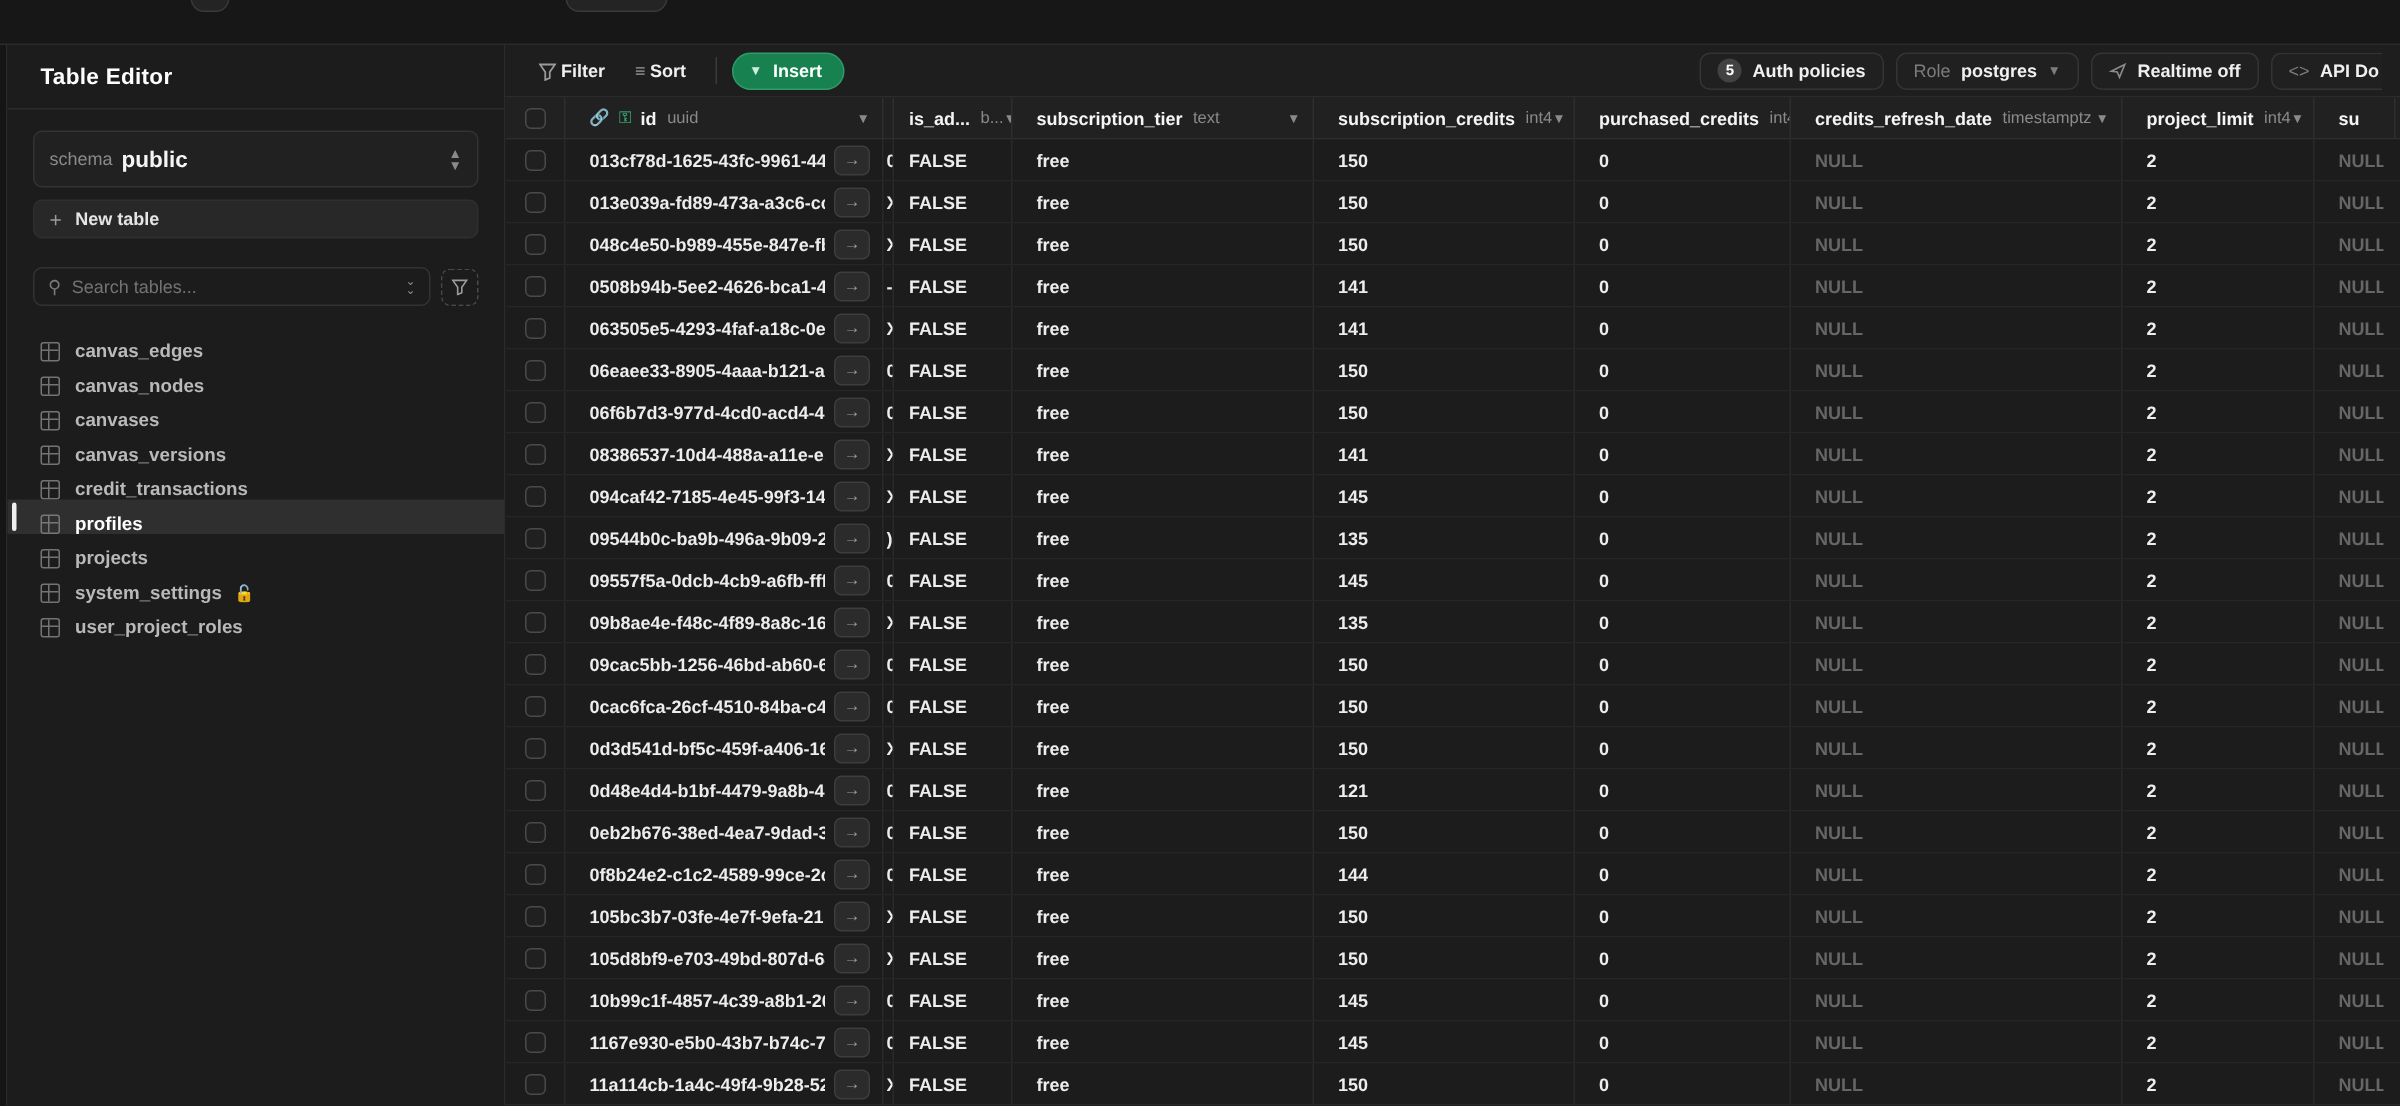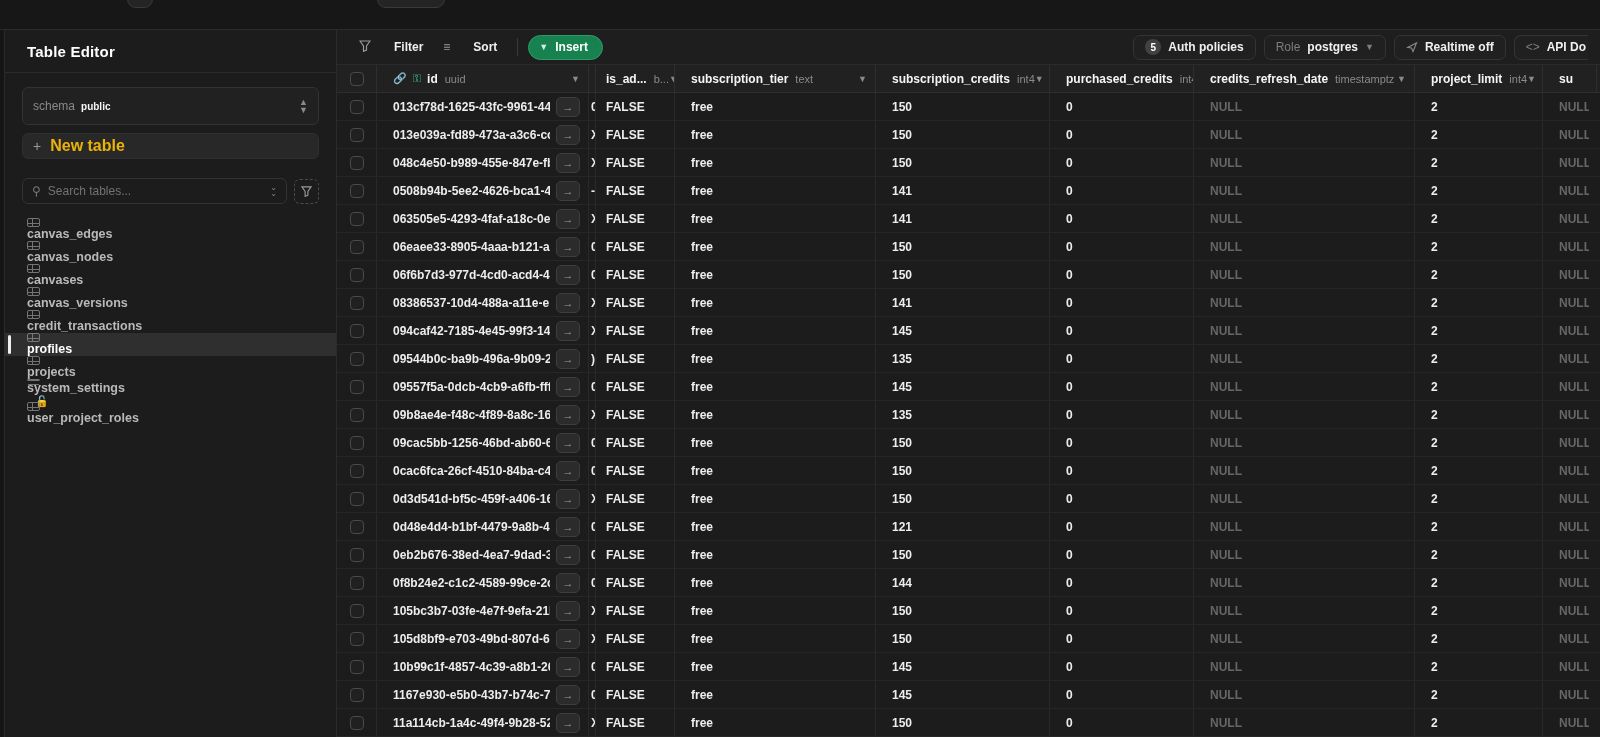--- a/index.html
+++ b/index.html
@@ -11,49 +11,49 @@
   .left-rail { width:5px; height:100%; background:#151515; border-right:1px solid #2b2b2b; }
 
   
   .sidebar { width:332px; height:100%; background:#1c1c1c; border-right:1px solid #2b2b2b; position:relative; }
   .sb-header { height:43px; display:flex; align-items:center; padding:0 22px; border-bottom:1px solid #2b2b2b; }
   .sb-title { font-size:15px; font-weight:700; color:#fdfdfd; letter-spacing:.2px; }
   .sb-body { padding:14px 17px 0 17px; }
   .schema-select { height:38px; border:1px solid #333; background:#212121; border-radius:6px;
     display:flex; align-items:center; padding:0 10px; cursor:pointer; }
   .schema-label { color:#8a8a8a; font-size:12px; margin-right:6px; }
-  .schema-value { color:#f5f5f5; font-size:10px; font-weight:700; }
+  .schema-value { color:#f5f5f5; font-size:15px; font-weight:700; }
   .updown { margin-left:auto; color:#8a8a8a; font-size:9px; line-height:8px; display:flex; flex-direction:column; align-items:center; }
   .new-table-btn { margin-top:8px; height:26px; background:#282828; border:1px solid #2f2f2f; border-radius:6px;
     display:flex; align-items:center; padding:0 10px; cursor:pointer; }
   .plus { color:#9a9a9a; font-size:14px; margin-right:9px; }
-  .new-table-label { color:#eab308; font-size:16px; font-weight:700; }
+  .new-table-label { color:#e5e5e5; font-size:12px; font-weight:700; }
   .search-row { margin-top:19px; display:flex; align-items:center; gap:7px; }
   .search-box { flex:1; height:26px; border:1px solid #333; background:#1c1c1c; border-radius:6px;
     display:flex; align-items:center; padding:0 9px; }
   .search-icon { color:#7a7a7a; font-size:12px; margin-right:7px; }
   .search-placeholder { color:#737373; font-size:12px; }
   .dbl-chev { margin-left:auto; color:#8a8a8a; font-size:8px; line-height:6px; display:flex; flex-direction:column; }
   .funnel-btn { width:25px; height:25px; border:1px dashed #4a4a4a; border-radius:6px;
     display:flex; align-items:center; justify-content:center; color:#9a9a9a; cursor:pointer; background:transparent; }
   .table-list { margin-top:14px; }
-  .tbl-item { height:23px; display:flex; align-items:flex-start; padding-left:22px; cursor:pointer; position:relative;flex-direction:column; }
+  .tbl-item { height:23px; display:flex; align-items:flex-end; padding-left:22px; cursor:pointer; position:relative; }
   .tbl-item .grid-ic { width:13px; height:13px; margin-right:10px; border:1px solid #8a8a8a; border-radius:2px; position:relative; opacity:.8; }
   .tbl-item .grid-ic:before { content:""; position:absolute; left:0; right:0; top:4px; border-top:1px solid #8a8a8a; }
   .tbl-item .grid-ic:after { content:""; position:absolute; top:0; bottom:0; left:4px; border-left:1px solid #8a8a8a; }
   .tbl-label { font-size:12.5px; font-weight:700; color:#b9b9b9; }
   .tbl-item.selected { background:#2f2f2f; }
   .tbl-item.selected .tbl-label { color:#ffffff; }
   .tbl-item.selected:before { content:""; position:absolute; left:3px; top:2px; bottom:2px; width:3px; background:#efefef; border-radius:2px; }
   .lock-ic { margin-left:8px; color:#b07d2a; font-size:11px; }
 
   
   .main { flex:1; position:relative; background:#1c1c1c; }
   .toolbar { height:35px; display:flex; align-items:center; border-bottom:1px solid #2b2b2b; padding:0 12px; background:#1e1e1e; }
-  .tb-btn { display:flex; align-items:flex-start; gap:23px; color:#f0f0f0; font-size:12px; font-weight:700;
+  .tb-btn { display:flex; align-items:flex-end; gap:3px; color:#f0f0f0; font-size:12px; font-weight:700;
     padding:4px 10px; border-radius:5px; cursor:pointer; background:transparent; border:none; }
   .tb-ic { color:#9a9a9a; font-size:12px; }
   .tb-divider { width:1px; height:18px; background:#3a3a3a; margin:0 10px; }
   .insert-btn { display:flex; align-items:center; gap:7px; background:#17824f; border:1px solid #2f9c68;
     color:#fff; font-size:12px; font-weight:700; height:25px; padding:0 14px 0 10px; border-radius:13px; cursor:pointer; }
   .insert-chev { font-size:9px; color:#cfeede; }
   .tb-right { margin-left:auto; display:flex; align-items:center; gap:8px; }
   .pill { display:flex; align-items:center; gap:7px; height:25px; padding:0 11px; border:1px solid #343434;
     border-radius:7px; background:#202020; cursor:pointer; font-size:12px; font-weight:700; color:#f0f0f0; }
   .count-badge { width:16px; height:16px; border-radius:50%; background:#424242; color:#fff; font-size:10px;

